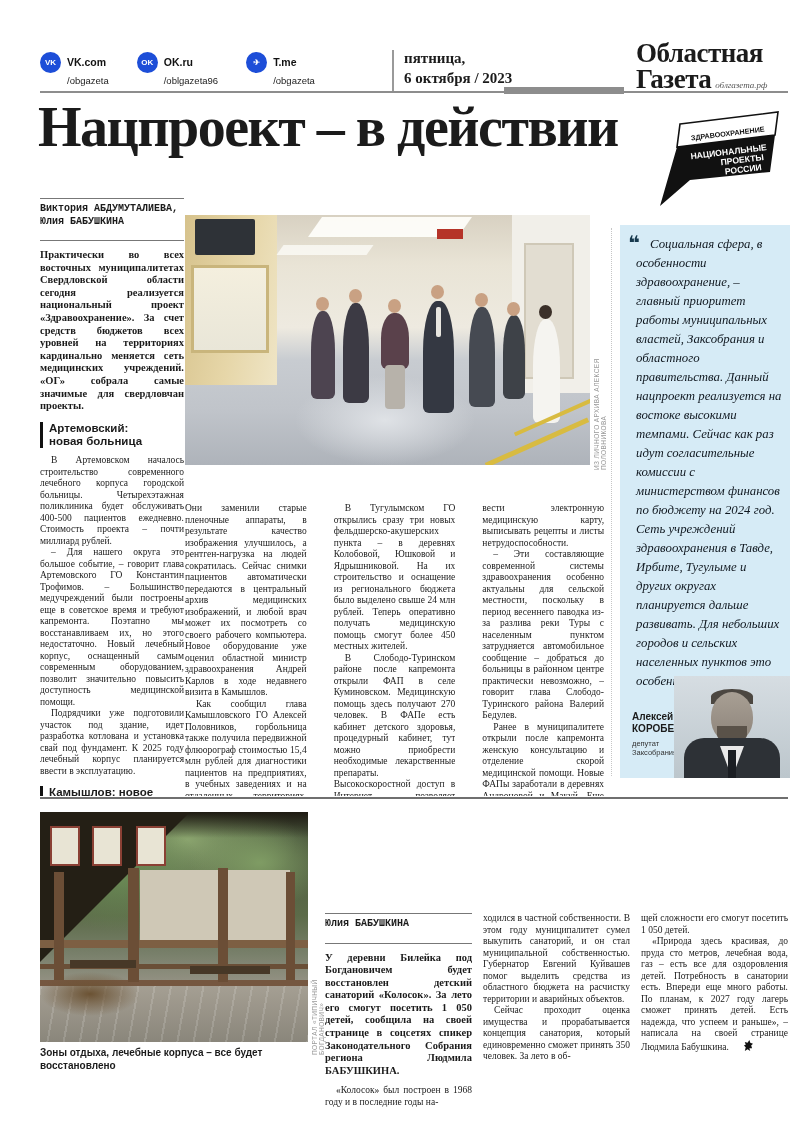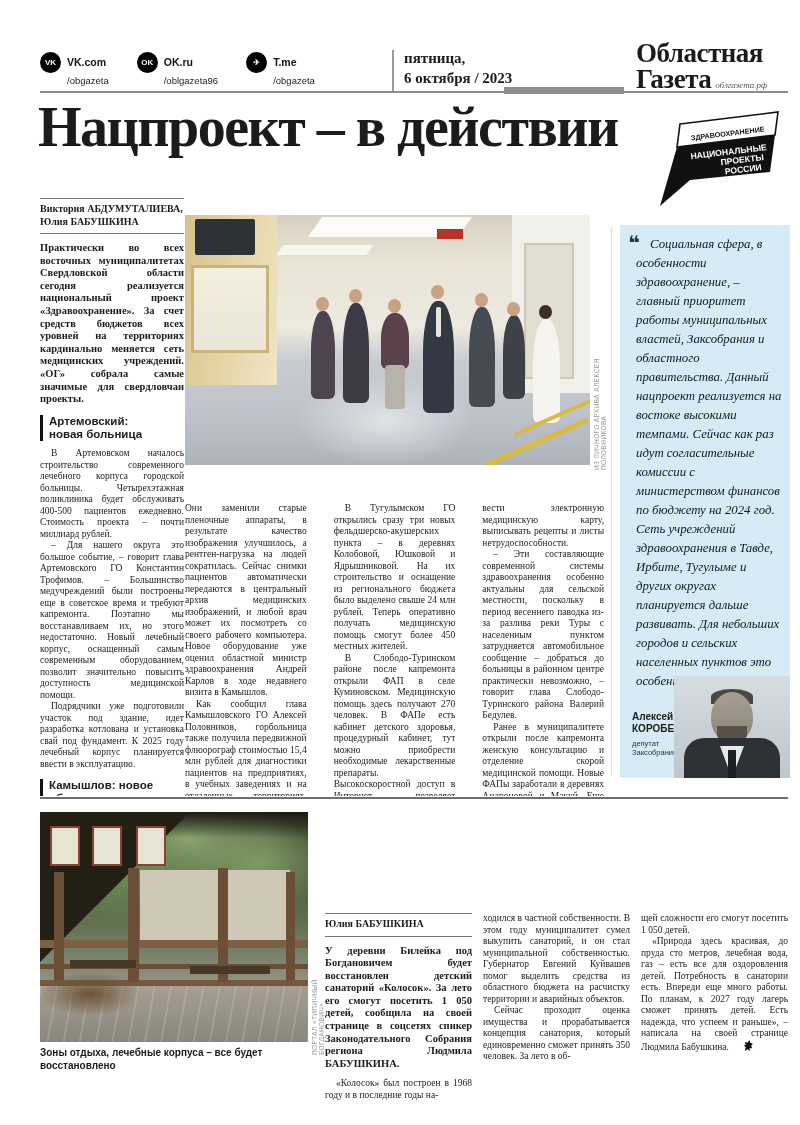--- a/index.html
+++ b/index.html
@@ -5,42 +5,42 @@
   html,body{margin:0;padding:0;background:#e9e9e9;}
   #page{position:relative;width:800px;height:1125px;background:#ffffff;margin:0 auto;
         font-family:"Liberation Serif",serif;color:#1b1b1b;overflow:hidden;}
   .abs{position:absolute;}
   .sans{font-family:"Liberation Sans",sans-serif;}
   .pre{white-space:pre-line;}
 
   
   .social{left:40px;top:52px;display:flex;gap:28px;}
   .soc{display:flex;gap:6px;align-items:flex-start;text-decoration:none;color:#111;}
-  .soc-ic{width:21px;height:21px;border-radius:50%;background:#000000;color:#fff;display:flex;
+  .soc-ic{width:21px;height:21px;border-radius:50%;background:#1d4ed8;color:#fff;display:flex;
           align-items:center;justify-content:center;font-family:"Liberation Sans",sans-serif;
           font-size:8px;font-weight:bold;flex:0 0 auto;}
   .soc-name{font-weight:bold;font-size:10.5px;line-height:1.15;}
   .soc-handle{font-size:9.5px;line-height:1.15;color:#222;}
   .hrule{left:40px;right:12px;top:91px;height:2px;background:#8d8d8d;}
   .vdiv{left:392px;top:50px;width:1.5px;height:41px;background:#9a9a9a;}
   .dateblock{left:404px;top:49px;font-weight:bold;font-size:15px;line-height:1.3;}
   .pagenum{left:512px;top:33px;width:104px;text-align:center;font-size:55px;line-height:1;}
   .graybar{left:504px;top:87px;width:120px;height:7px;background:#8d8d8d;}
   .masthead{left:636px;top:41px;font-weight:bold;font-size:27px;line-height:0.95;letter-spacing:-0.5px;}
   .m-site{font-size:9px;font-style:italic;font-weight:normal;color:#555;margin-left:4px;letter-spacing:0;}
 
   
   .headline{left:38px;top:98px;font-size:56px;font-weight:bold;letter-spacing:-1.5px;line-height:1.05;}
   .subheadline{left:40px;top:172px;font-size:16.5px;font-weight:bold;width:620px;}
   .np-logo{left:650px;top:108px;width:142px;height:104px;}
   .np-logo text{font-family:"Liberation Sans",sans-serif;}
 
   
-  .byline-block{border-top:1.2px solid #777;border-bottom:1.2px solid #777;padding:4px 0 5px;
-                font-family:Liberation Serif, serif;font-weight:bold;font-size:10px;
+  .byline-block{border-top:1.2px solid #777;border-bottom:1.2px solid #777;padding:4px 0 12px;
+                font-family:Liberation Mono, monospace;font-weight:bold;font-size:10px;
                 line-height:1.25;margin-bottom:8px;}
   .lede{font-weight:bold;font-size:10.5px;line-height:12.6px;text-align:justify;margin:0 0 8px;}
   .sec-title{font-family:"Liberation Sans",sans-serif;font-weight:bold;font-size:11.5px;
              line-height:1.15;border-left:3px solid #111;padding-left:6px;margin:9px 0 7px;}
   .bodytext{font-size:9.5px;line-height:11.5px;text-align:justify;margin:0;}
   .bodytext + .bodytext, .indent{text-indent:11px;}
   .caption{font-family:"Liberation Sans",sans-serif;font-weight:bold;font-size:10px;line-height:1.25;}
   .vcredit{font-family:"Liberation Sans",sans-serif;font-size:6.5px;color:#999;letter-spacing:.4px;
            writing-mode:vertical-rl;transform:rotate(180deg);}
 

